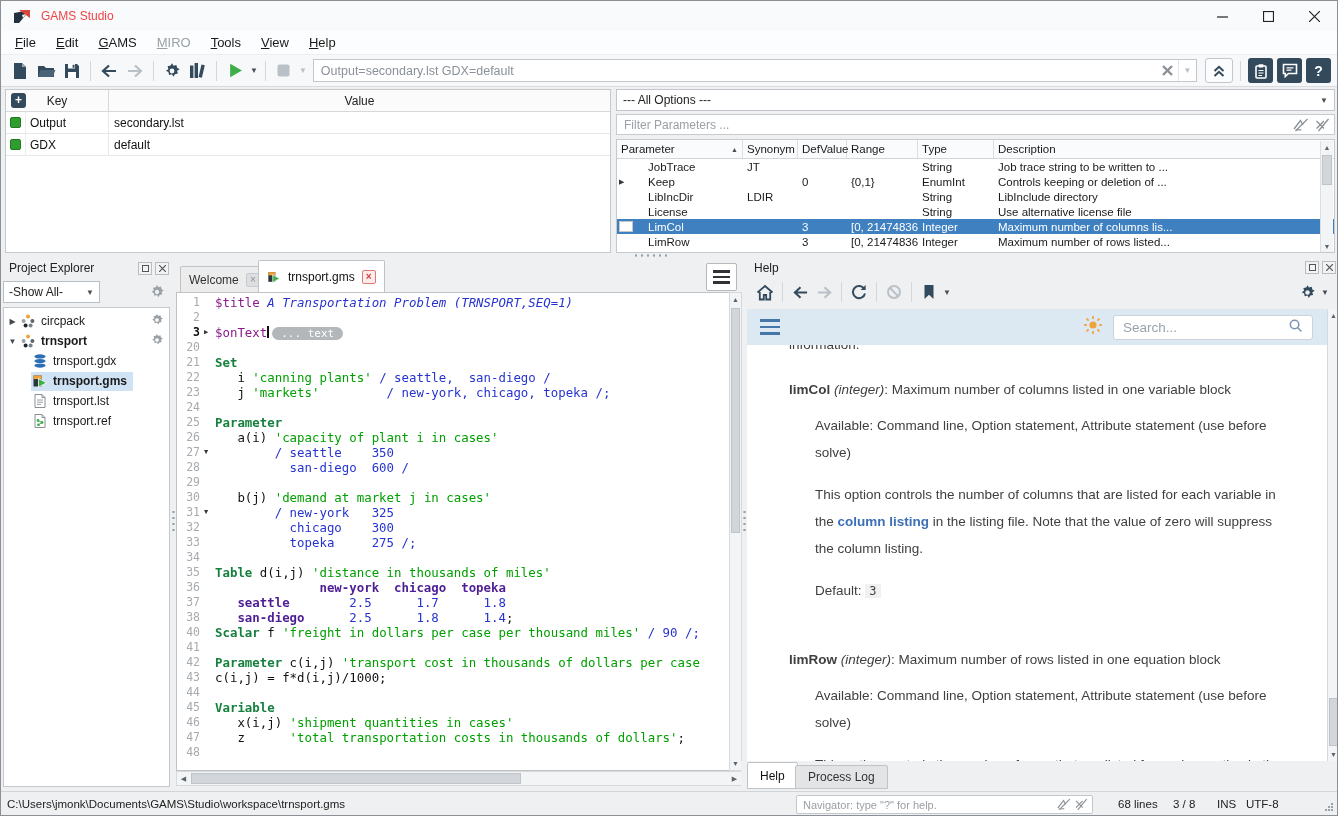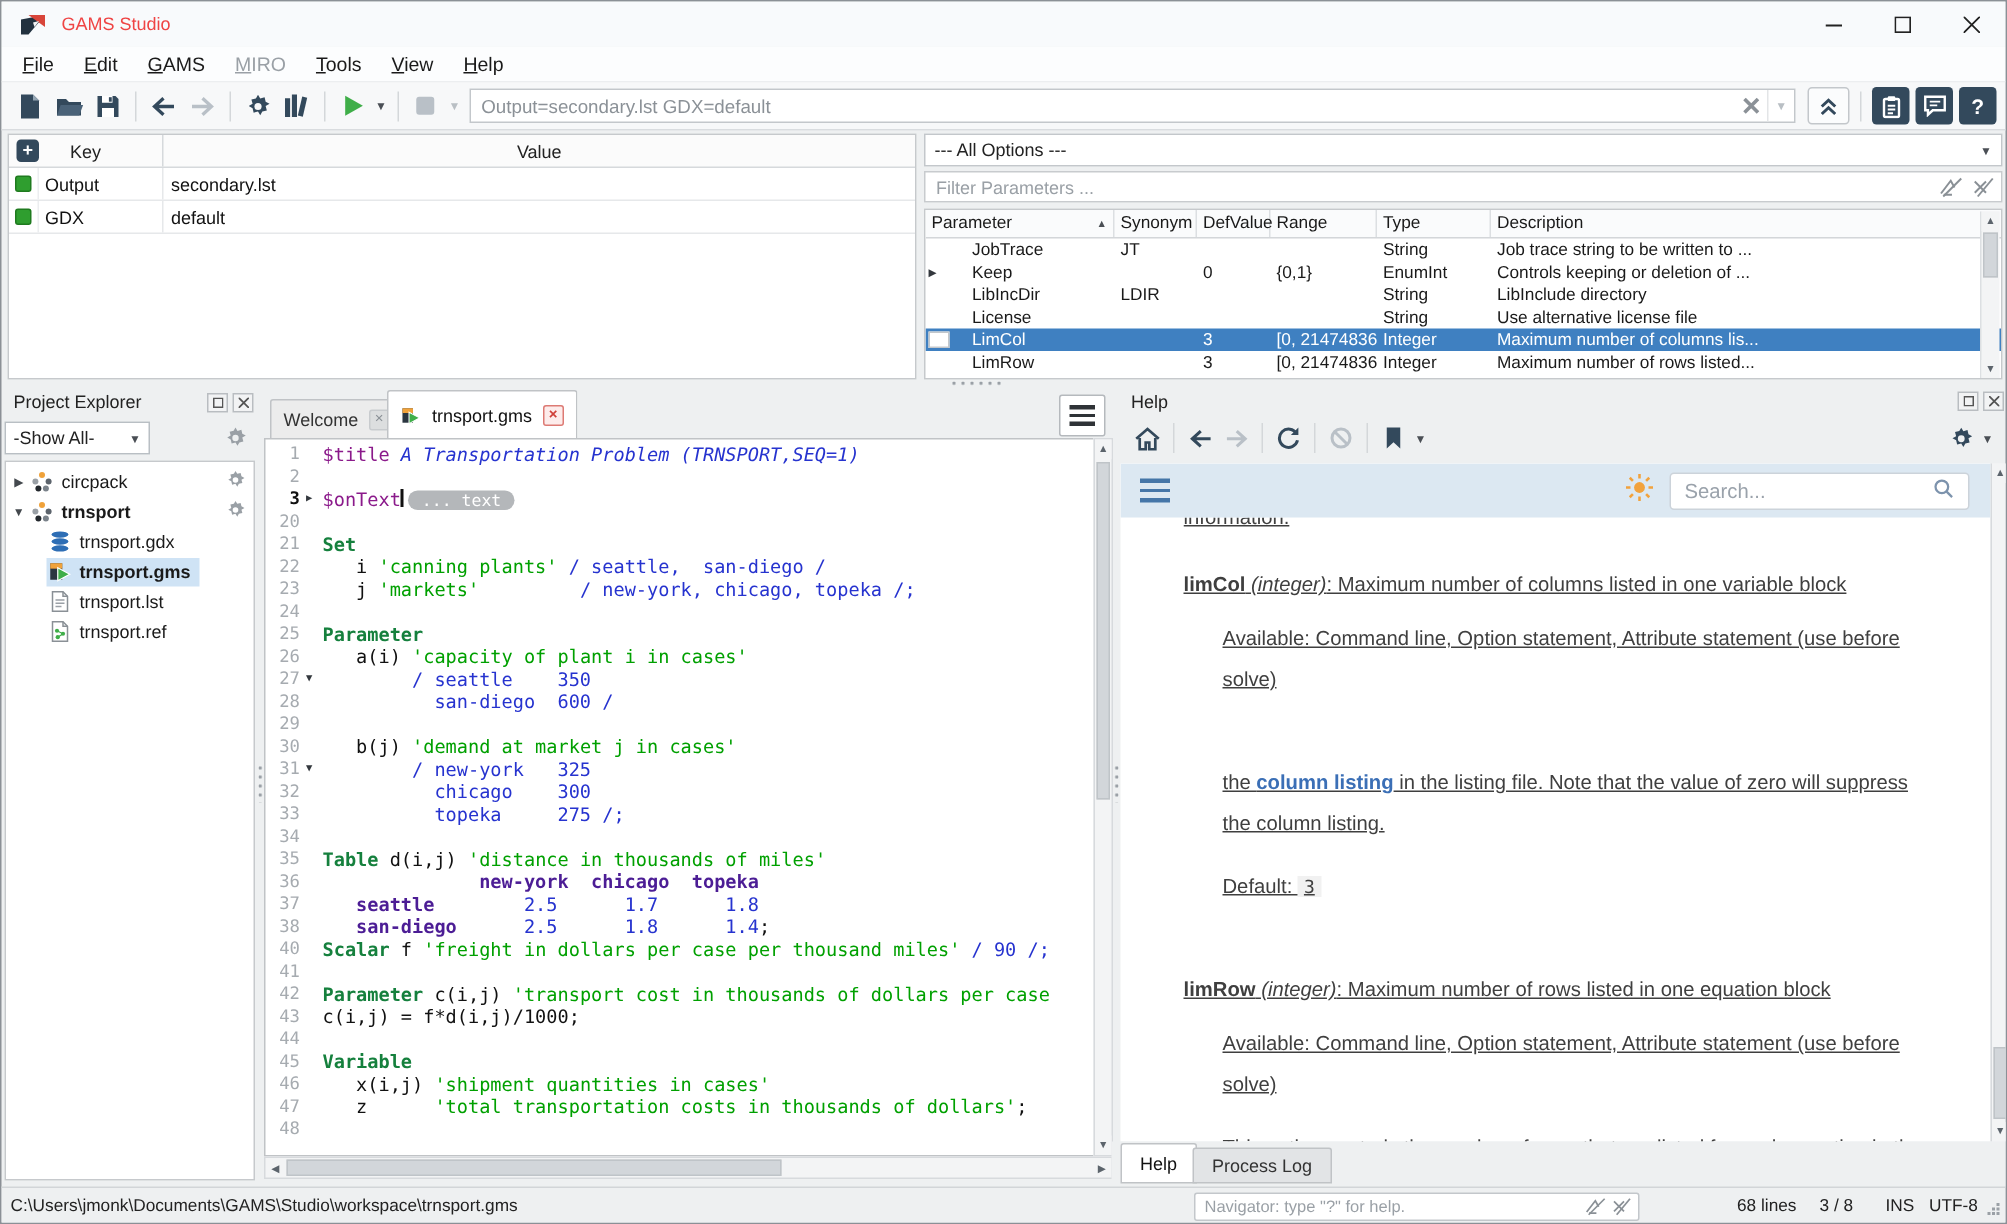--- a/index.html
+++ b/index.html
@@ -129,21 +129,21 @@
   .hp-toolbar{position:absolute;top:18px;left:0;width:100%;height:30px;display:flex;align-items:center;padding-left:7px;}
   .hp-tb-icon{width:22px;height:22px;display:flex;align-items:center;justify-content:center;margin:0 1px;}
   .hp-gear-group{margin-left:auto;display:flex;align-items:center;padding-right:8px;}
   .hp-web{position:absolute;left:1px;top:50px;width:580px;height:452px;background:#fff;overflow:hidden;}
   .hp-webheader{position:absolute;left:0;top:0;width:100%;height:36px;background:#dce8f2;display:flex;align-items:center;z-index:2;}
   .hp-hamburger{width:20px;margin-left:13px;display:flex;flex-direction:column;gap:4px;}
   .hp-hamburger i{height:2.6px;background:#4576a8;display:block;}
   .hp-sun{margin-left:auto;}
   .hp-search{width:200px;height:25px;background:#fff;border:1px solid #ccd3da;border-radius:3px;margin:0 14px 0 10px;display:flex;align-items:center;padding:0 9px;font-size:13.5px;color:#9aa2ab;}
   .hp-search .mag{margin-left:auto;}
-  .hp-content{position:absolute;left:0;top:36px;right:0;bottom:0;padding:0 12px 0 42px;color:#3f3f3f;font-size:13.5px;text-decoration:underline;}
+  .hp-content{position:absolute;left:0;top:36px;right:0;bottom:0;padding:0 12px 0 42px;color:#3f3f3f;font-size:13.5px;}
   .clip-line{height:8px;overflow:hidden;}
   .clip-line span{display:block;margin-top:-8px;line-height:16px;}
   .help-heading{margin-top:29px;}
   .seg-b{font-weight:bold;}
   .seg-i{font-style:italic;}
   .help-para{margin-left:26px;margin-top:15px;line-height:27px;width:512px;}
   .seg-link{color:#3b6fb6;font-weight:bold;}
   .seg-code{font-family:"DejaVu Sans Mono",monospace;font-size:12px;background:#f1f1f1;padding:0 4px;}
   .help-section.second .help-heading{margin-top:47px;}
   .hp-scroll{position:absolute;left:581px;top:50px;width:12px;height:452px;background:#f3f4f5;border-left:1px solid #d7dadd;}
@@ -151,21 +151,21 @@
   
   .dock-tabs{position:absolute;left:740px;top:760px;width:598px;height:30px;background:#eef0f1;}
   .dock-tab{position:absolute;bottom:2px;height:24px;display:flex;align-items:center;padding:0 12px;font-size:12px;border:1px solid #c0c3c6;background:#e2e4e6;color:#333;border-radius:2px 2px 0 0;}
   .dock-tab.active{background:#fff;height:27px;color:#111;}
 
   
   .statusbar{position:absolute;left:0;top:790px;width:100%;height:26px;background:#eef0f1;border-top:1px solid #d2d5d8;font-size:11.5px;color:#222;}
   .sb-path{position:absolute;left:6px;top:6px;}
   .navigator{position:absolute;left:795px;top:3px;width:297px;height:19px;background:#fff;border:1px solid #c3c7cb;border-radius:2px;display:flex;align-items:center;padding:0 4px 0 6px;font-size:11px;color:#9aa0a6;}
   .nav-icons{margin-left:auto;display:flex;}
-  .sb-item{position:absolute;top:6px;margin-left:40px;}
+  .sb-item{position:absolute;top:6px;}
   .sb-lines{left:1117px;} .sb-pos{left:1172px;} .sb-ins{left:1216px;} .sb-enc{left:1245px;}
   .grip{position:absolute;right:3px;bottom:3px;}
 </style>
 </head>
 <body>
 
 <div class="app">
 
   <div class="titlebar">
     <span class="app-logo">
@@ -706,21 +706,21 @@
         </span>
       </div>
       <div class="hp-content">
         <div class="clip-line">
             <span>information.</span>
           </div>
         <div>
             <div class="help-section">
               <div class="help-heading"><span class="seg-b">limCol</span><span class="seg-i"> (integer)</span><span class="seg-n">: Maximum number of columns listed in one variable block</span></div>
               <div class="help-para"><span class="seg-n">Available: Command line, Option statement, Attribute statement (use before</span><br><span class="seg-n">solve)</span></div>
-              <div class="help-para"><br><span class="seg-n">the </span><span class="seg-link">column listing</span><span class="seg-n"> in the listing file. Note that the value of zero will suppress</span><br><span class="seg-n">the column listing.</span></div>
+              <div class="help-para"><span class="seg-n">This option controls the number of columns that are listed for each variable in</span><br><span class="seg-n">the </span><span class="seg-link">column listing</span><span class="seg-n"> in the listing file. Note that the value of zero will suppress</span><br><span class="seg-n">the column listing.</span></div>
               <div class="help-para"><span class="seg-n">Default: </span><span class="seg-code">3</span></div>
             </div>
             <div class="help-section second">
               <div class="help-heading"><span class="seg-b">limRow</span><span class="seg-i"> (integer)</span><span class="seg-n">: Maximum number of rows listed in one equation block</span></div>
               <div class="help-para"><span class="seg-n">Available: Command line, Option statement, Attribute statement (use before</span><br><span class="seg-n">solve)</span></div>
               <div class="help-para"><span class="seg-n">This option controls the number of rows that are listed for each equation in the</span><br><br></div>
             </div>
           </div>
       </div>
     </div>

